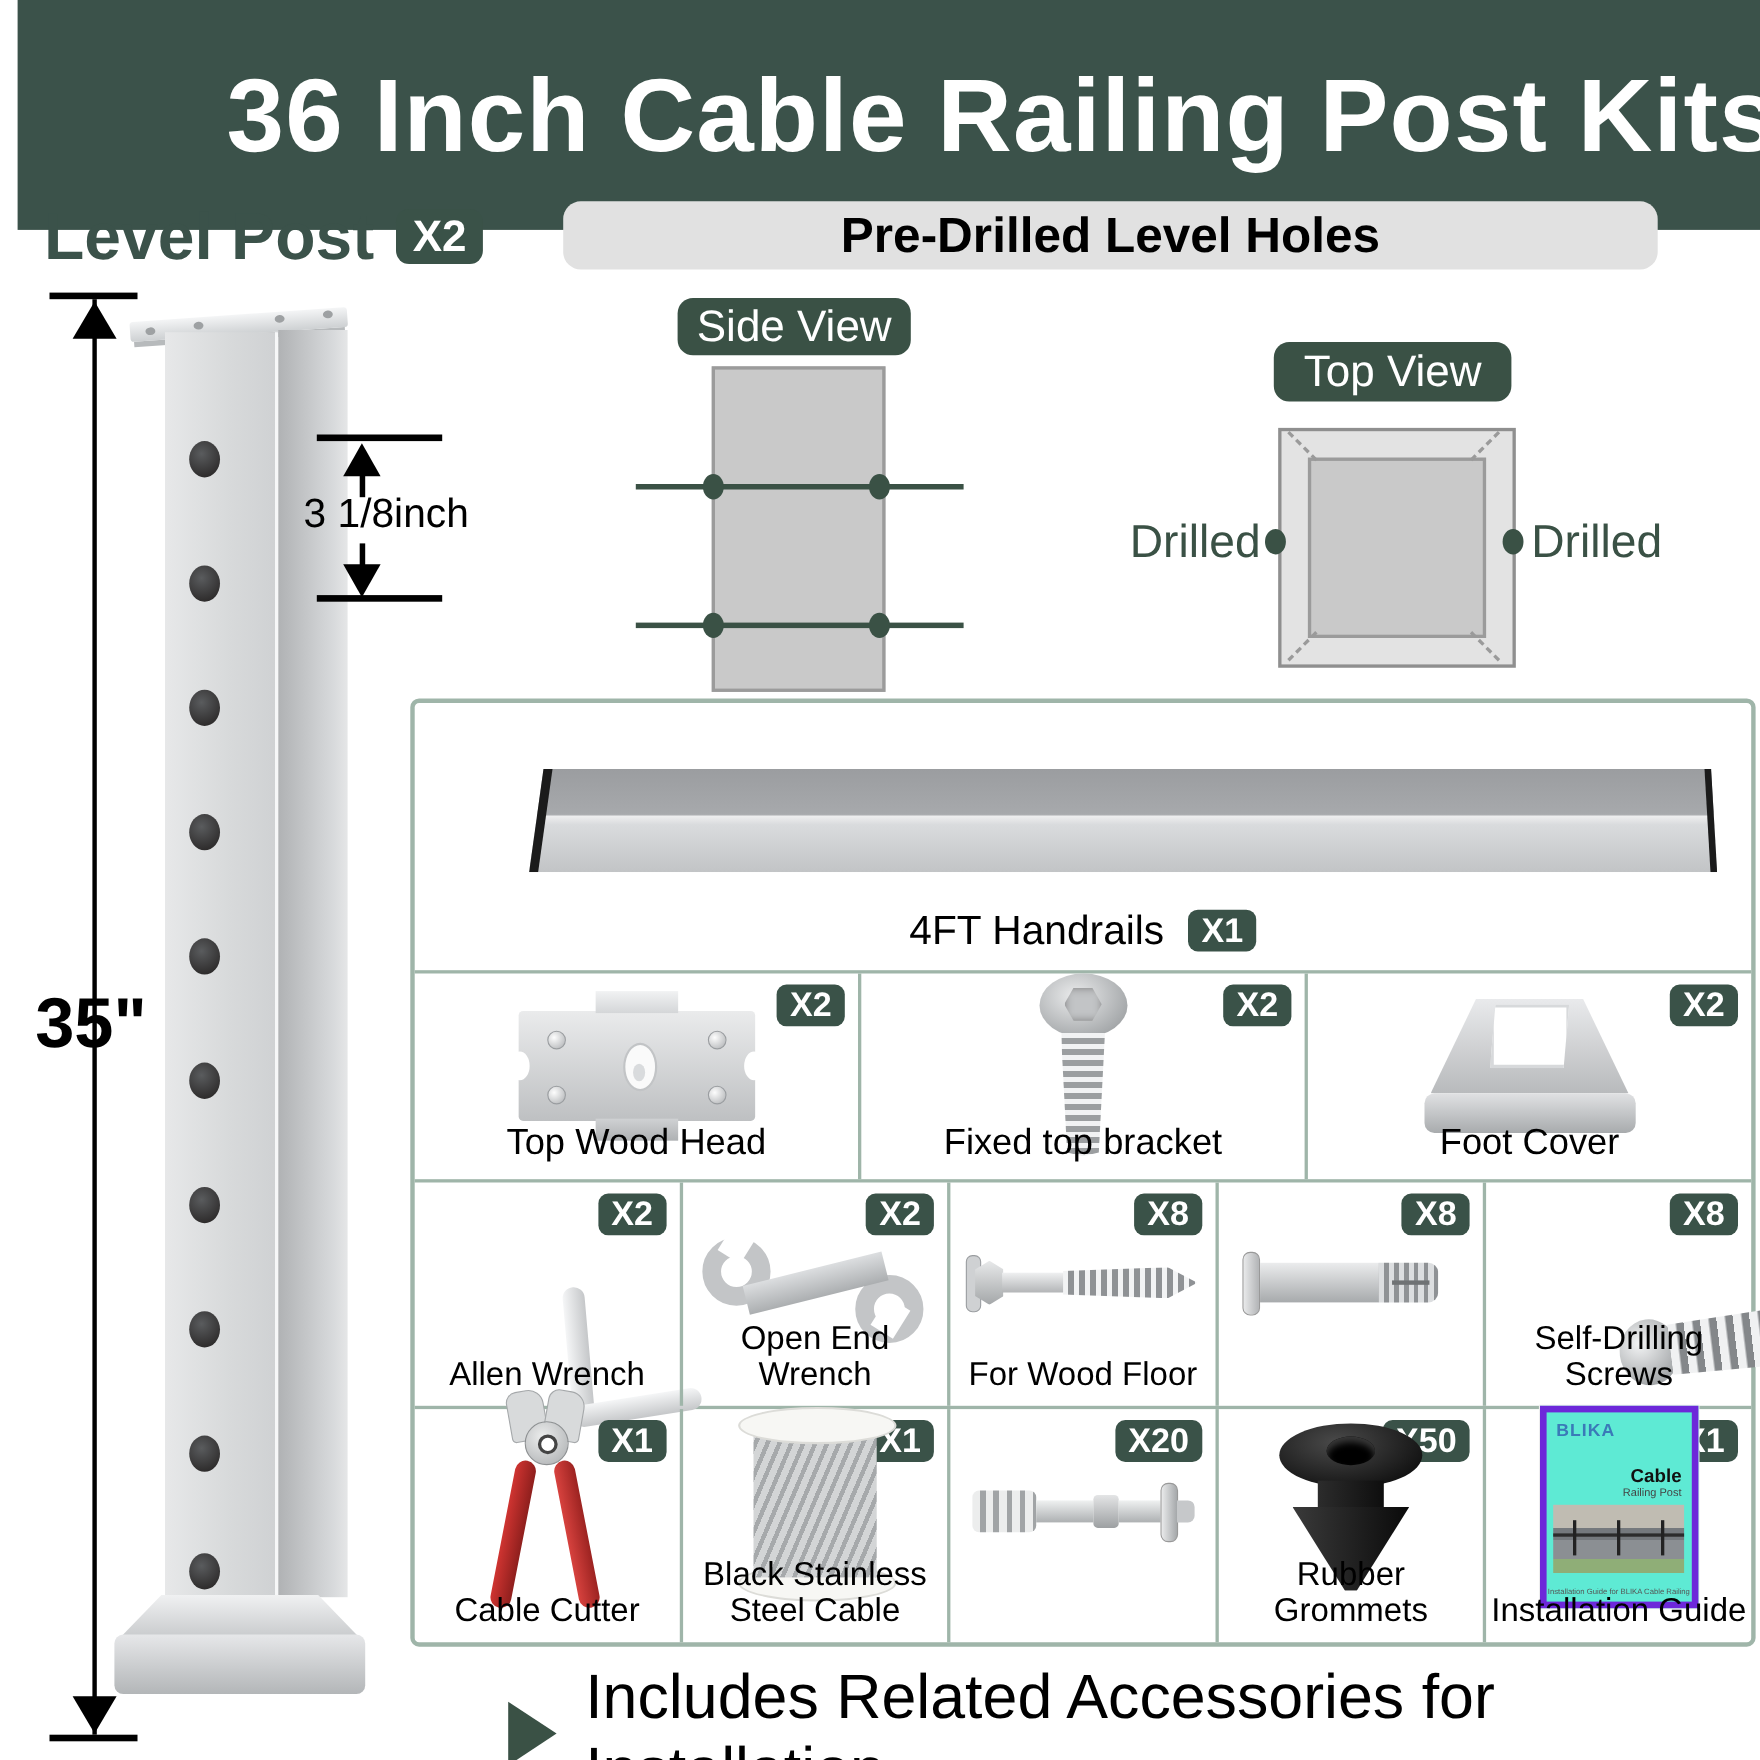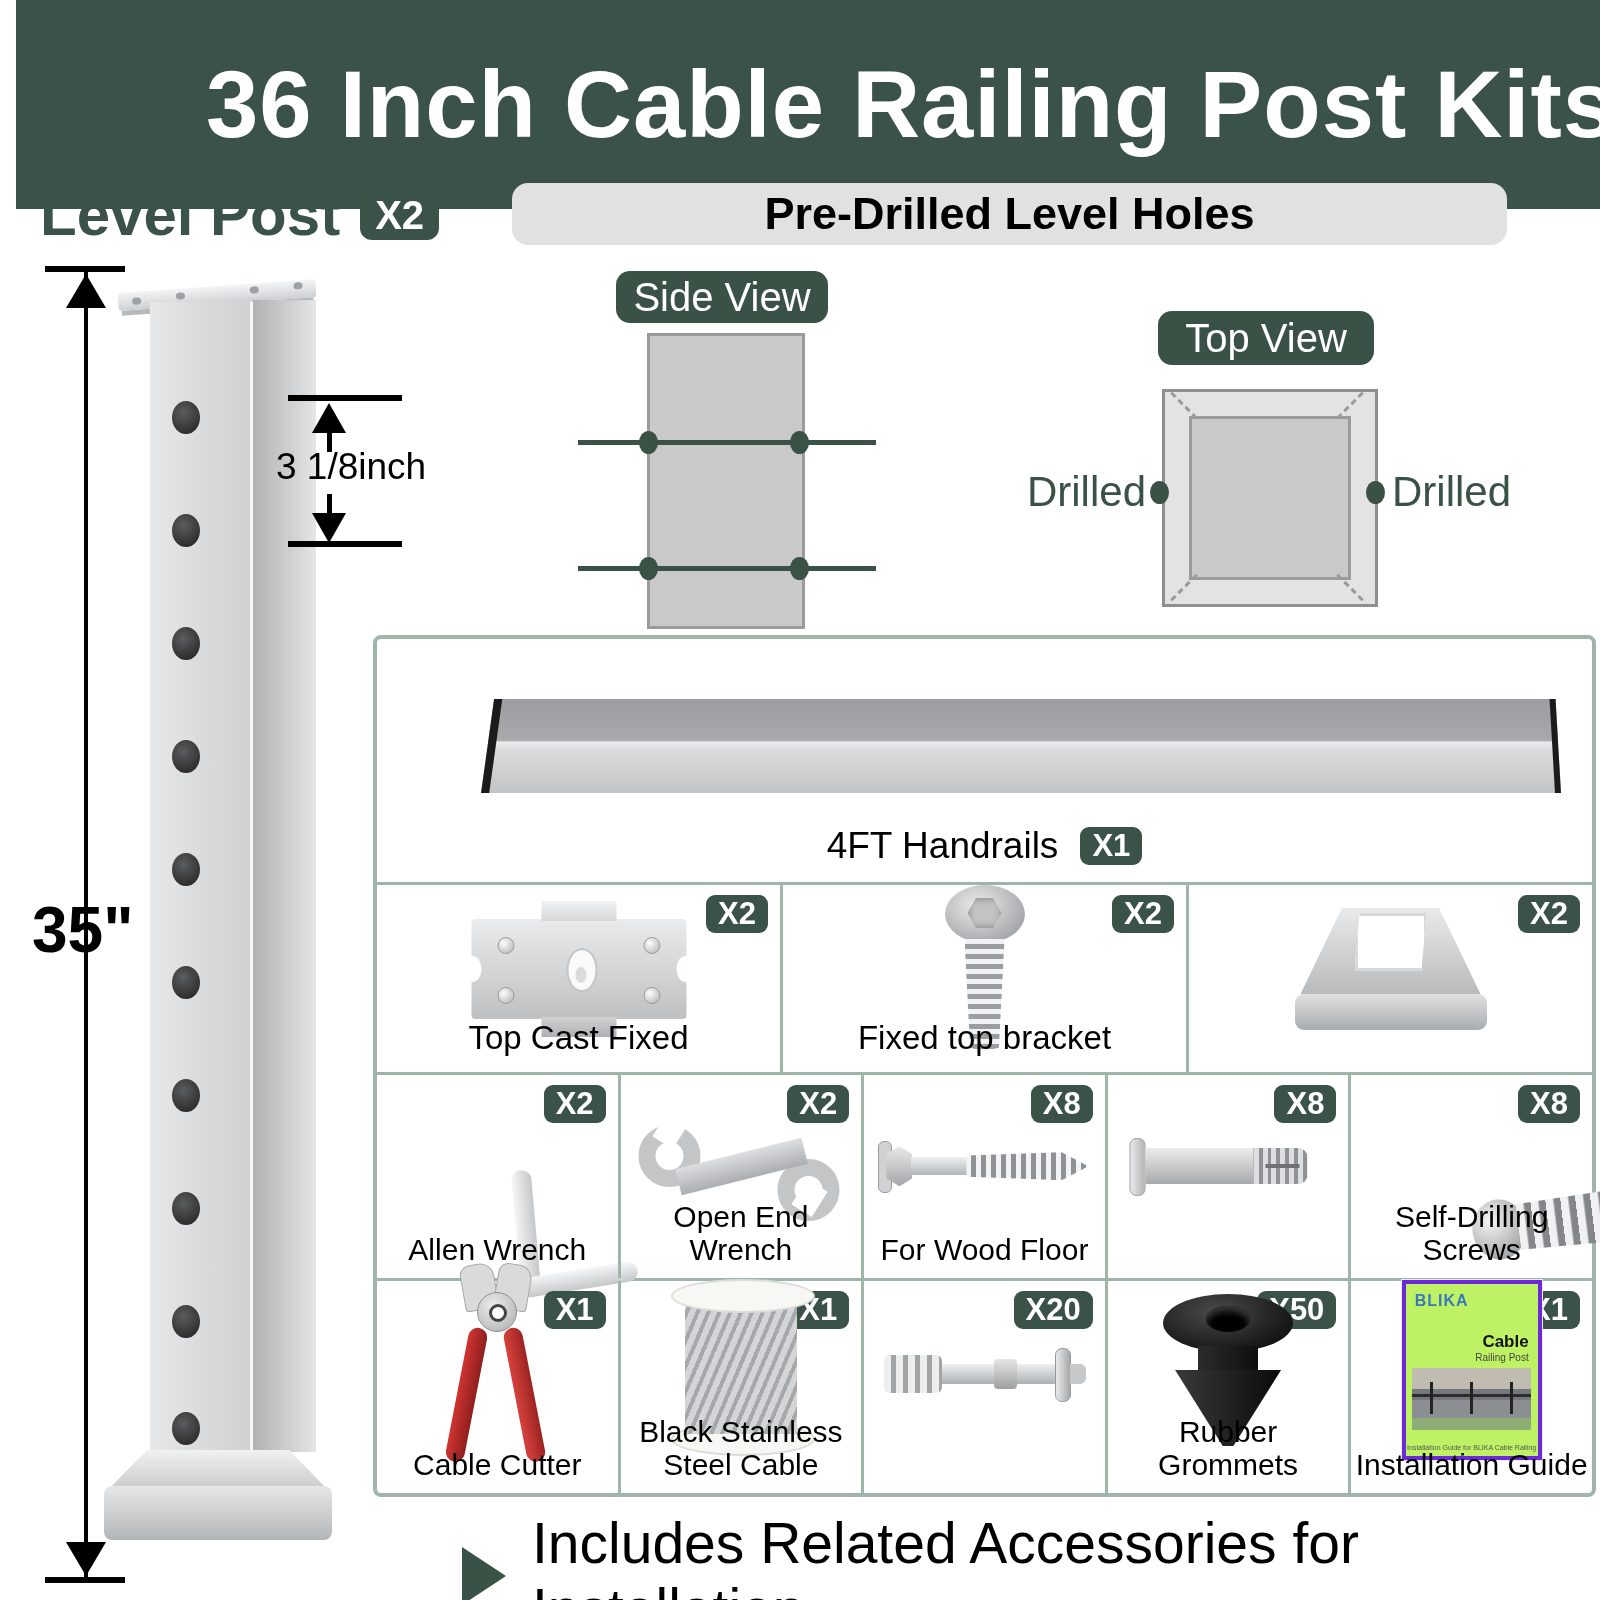--- a/index.html
+++ b/index.html
@@ -184,21 +184,21 @@
   
   .rg{width:150px;height:168px;}
   .rg .disk{position:absolute;left:10px;top:8px;width:130px;height:58px;border-radius:50%;
             background:radial-gradient(ellipse at 40% 30%,#4a4a4a,#121212 78%);}
   .rg .hole{position:absolute;left:53px;top:20px;width:44px;height:26px;border-radius:50%;background:#000;box-shadow:inset 0 5px 7px #3a3a3a;}
   .rg .neck{position:absolute;left:45px;top:60px;width:60px;height:26px;background:linear-gradient(90deg,#2c2c2c,#0e0e0e);}
   .rg .cone{position:absolute;left:22px;top:84px;width:106px;height:76px;background:linear-gradient(90deg,#3a3a3a,#0a0a0a);
             clip-path:polygon(0 0,100% 0,55% 100%,45% 100%);}
 
   
-  .ig{width:132px;height:172px;background:#bef264;border:4px solid #6d28d9;box-shadow:0 0 0 1px #eee;}
+  .ig{width:132px;height:172px;background:#5eead4;border:6px solid #6d28d9;box-shadow:0 0 0 1px #eee;}
   .ig .brand{position:absolute;left:9px;top:8px;font-size:16px;font-weight:bold;color:#3a7ab8;letter-spacing:1px;}
   .ig .gt{position:absolute;right:9px;top:48px;font-size:17px;font-weight:bold;color:#111;text-align:right;}
   .ig .gs{position:absolute;right:9px;top:68px;font-size:10px;color:#444;text-align:right;}
   .ig .photo{position:absolute;left:6px;top:84px;width:119px;height:62px;
              background:linear-gradient(180deg,#c0bcb2 0 34%,#75797d 34% 52%,#8b8f93 52% 80%,#8fae77 80%);}
   .ig .rail{position:absolute;left:0;top:26px;width:100%;height:3px;background:#2c2c2c;}
   .ig .postline{position:absolute;top:14px;width:3px;height:32px;background:#222;}
   .ig .cap{position:absolute;left:0;right:0;bottom:5px;font-size:7px;color:#555;text-align:center;}
 
   
@@ -306,38 +306,39 @@
           <div class="tabT"></div>
           <div class="tabB"></div>
         <div class="notch" style="left:-8px;"></div>
           <div class="notch" style="right:-8px;"></div>
         <div class="hole" style="left:26px;top:42px;"></div>
           <div class="hole" style="left:172px;top:42px;"></div>
         <div class="hole" style="left:26px;top:92px;"></div>
           <div class="hole" style="left:172px;top:92px;"></div>
         <div class="chole"></div>
       </div>
-      <div class="cell-label">Top Cast Fixed</div>
+      <div class="cell-label">Top Wood Head</div>
     </div>
     <div class="kit-cell">
       <span class="qty-badge small cell-badge">X2</span>
       <div class="cell-fig fig ftb">
         <div class="head"></div>
           <div class="hex"></div>
           <div class="shaft"></div>
       </div>
       <div class="cell-label">Fixed top bracket</div>
     </div>
     <div class="kit-cell">
       <span class="qty-badge small cell-badge">X2</span>
       <div class="cell-fig fig fc">
         <div class="basef"></div>
           <div class="topf"></div>
           <div class="holef"></div>
       </div>
+      <div class="cell-label">Foot Cover</div>
     </div>
   </div>
 
   <div class="kit-row r3">
     <div class="kit-cell">
       <span class="qty-badge small cell-badge">X2</span>
       <div class="cell-fig fig aw">
         <div class="v"></div>
           <div class="h"></div>
       </div>

